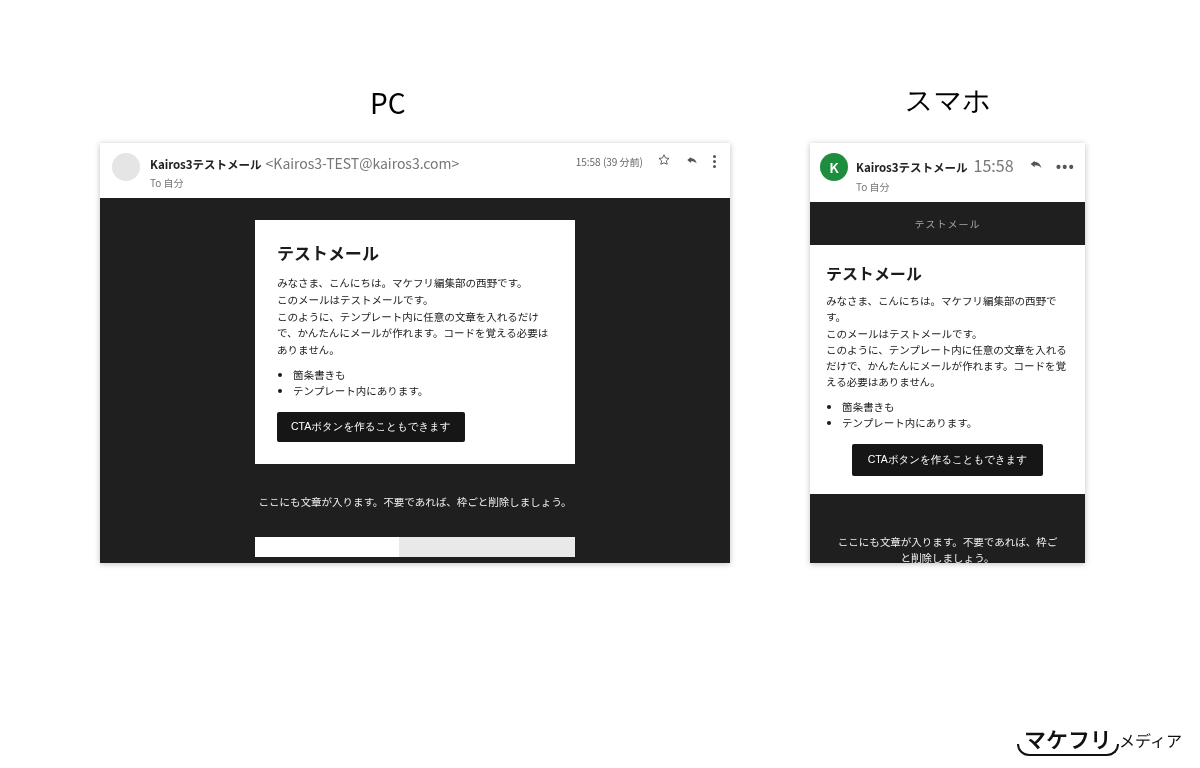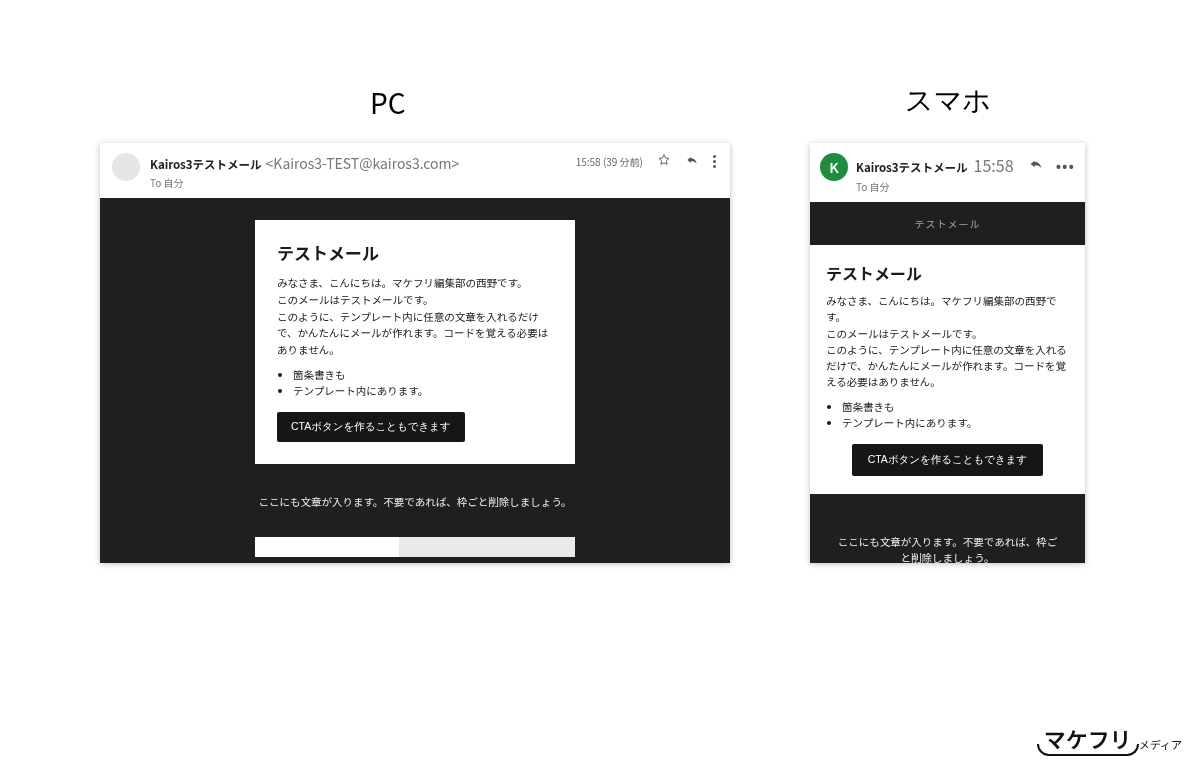--- a/index.html
+++ b/index.html
@@ -136,21 +136,21 @@
     position:absolute; right:18px; bottom:14px;
     display:flex; align-items:flex-end; gap:4px;
     color:#111;
   }
   .wm-main { font-size:22px; font-weight:600; position:relative; padding:0 3px; }
   .wm-main::before {
     content:""; position:absolute; left:-4px; right:-4px; bottom:-2px;
     height:10px; border:2px solid #111; border-top:none;
     border-bottom-left-radius:14px; border-bottom-right-radius:14px;
   }
-  .wm-sub { font-size:11px; margin-bottom:2px; }
+  .wm-sub { font-size:16px; margin-bottom:2px; }
 </style>
 </head>
 <body>
 
 <div class="stage">
 
   <div class="col-heading pc">PC</div>
   <div class="col-heading sp">スマホ</div>
 
   <div class="pc-card">

